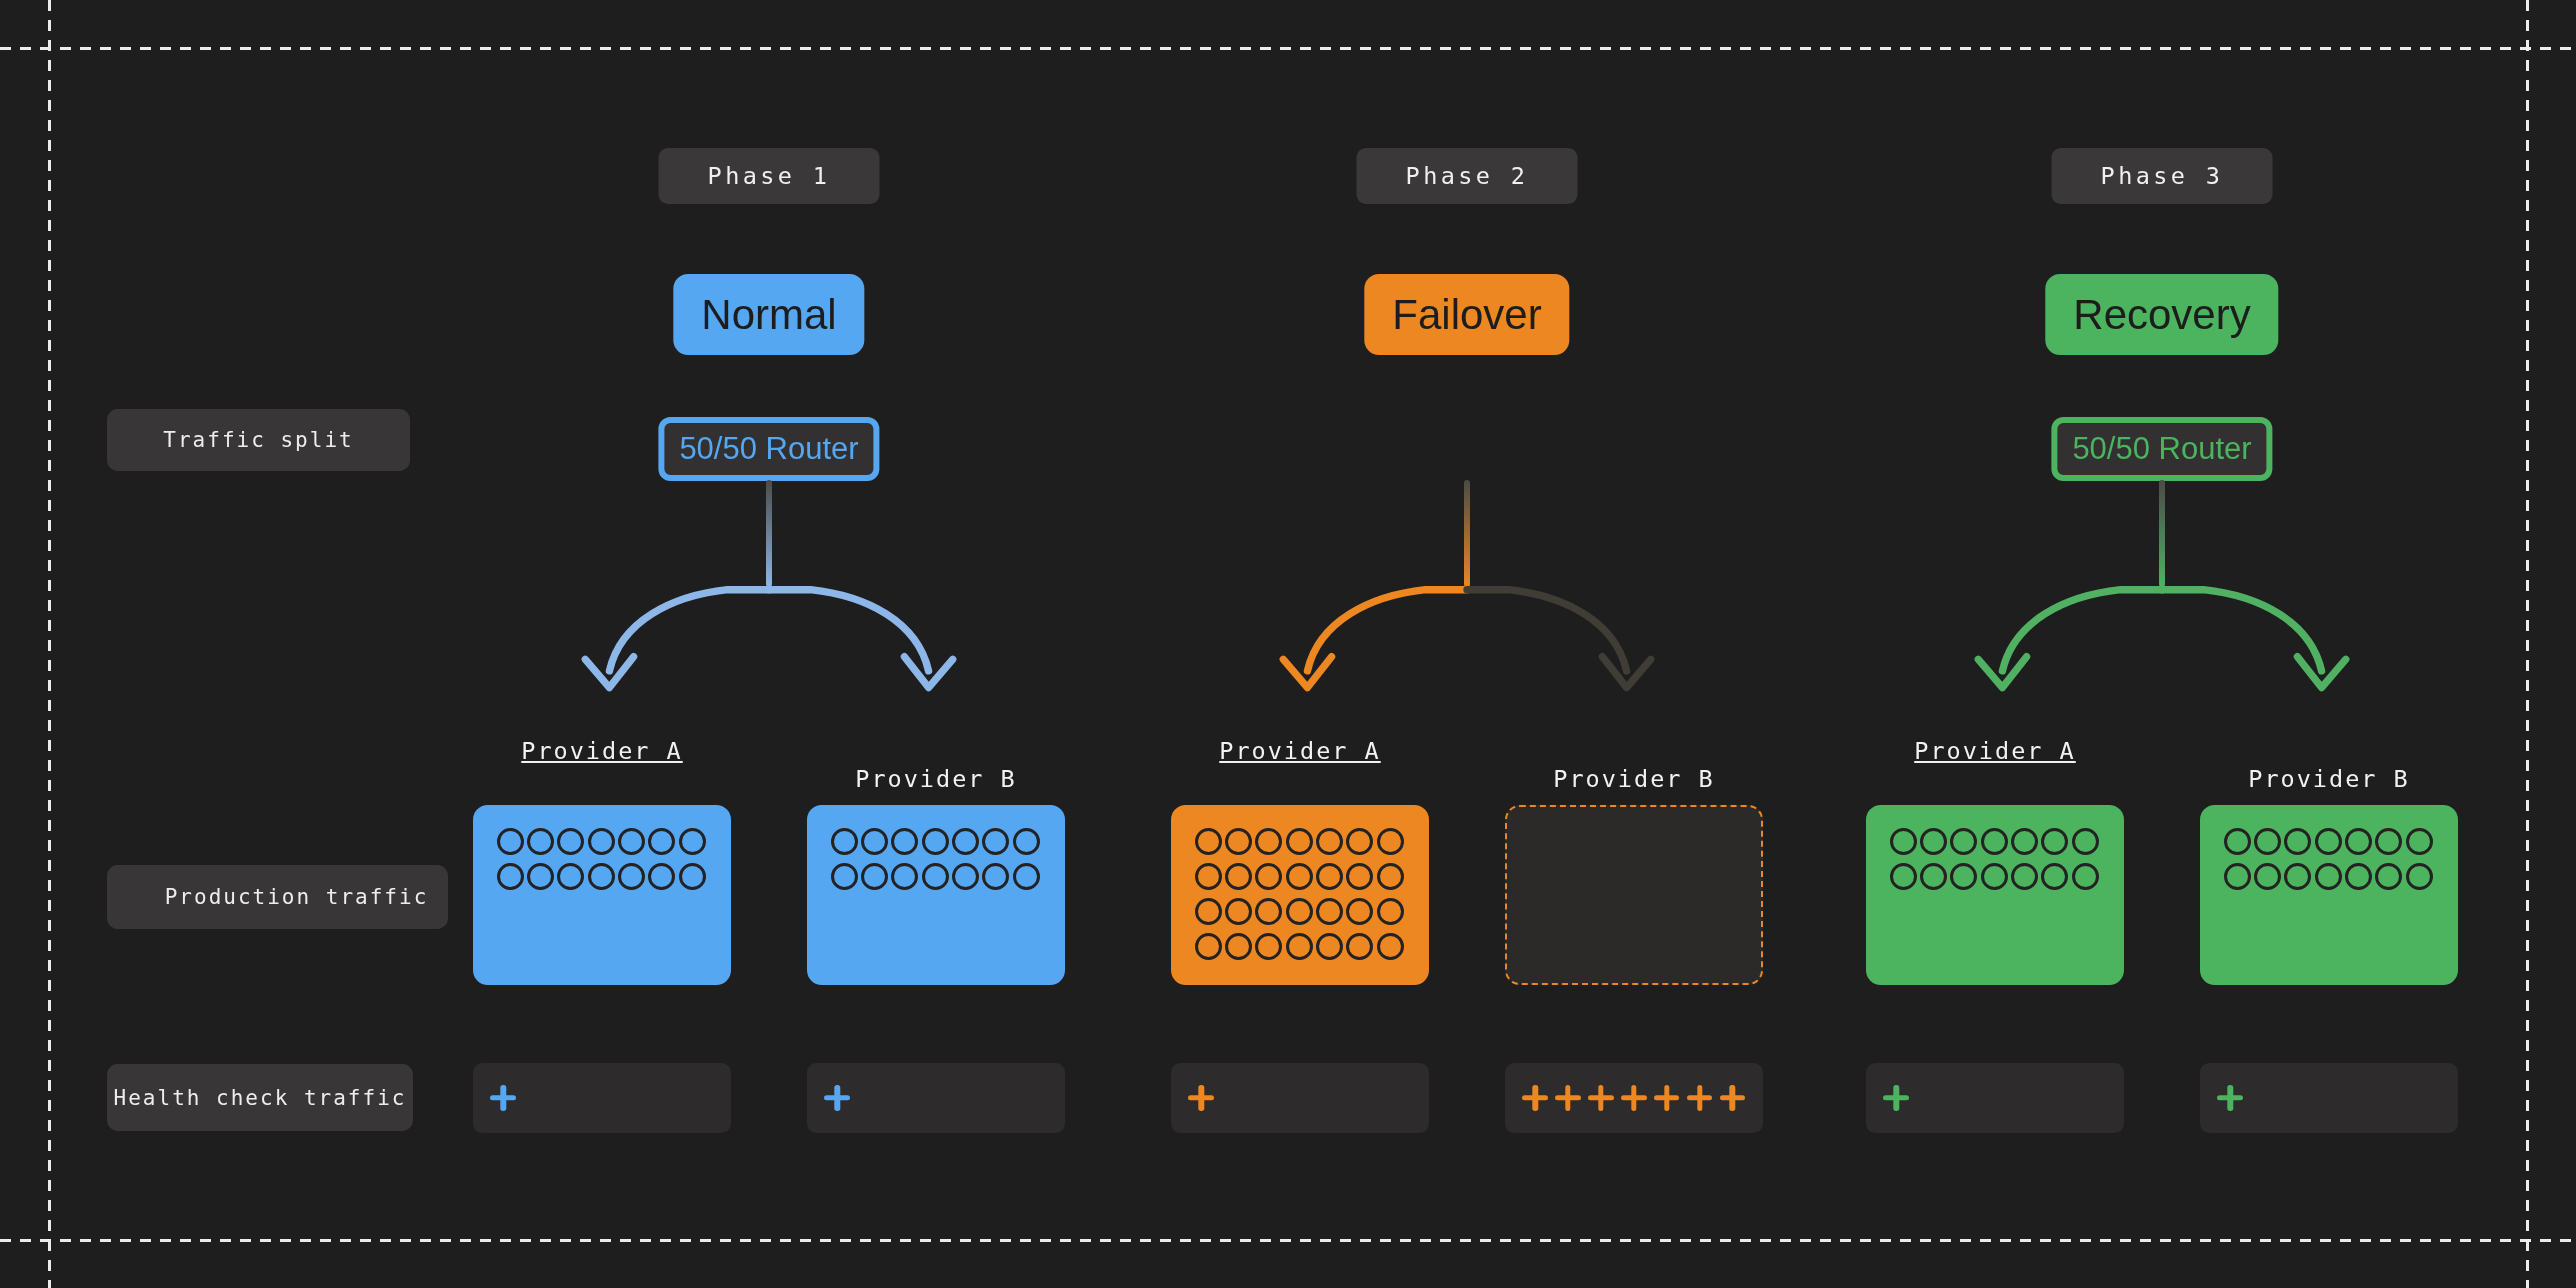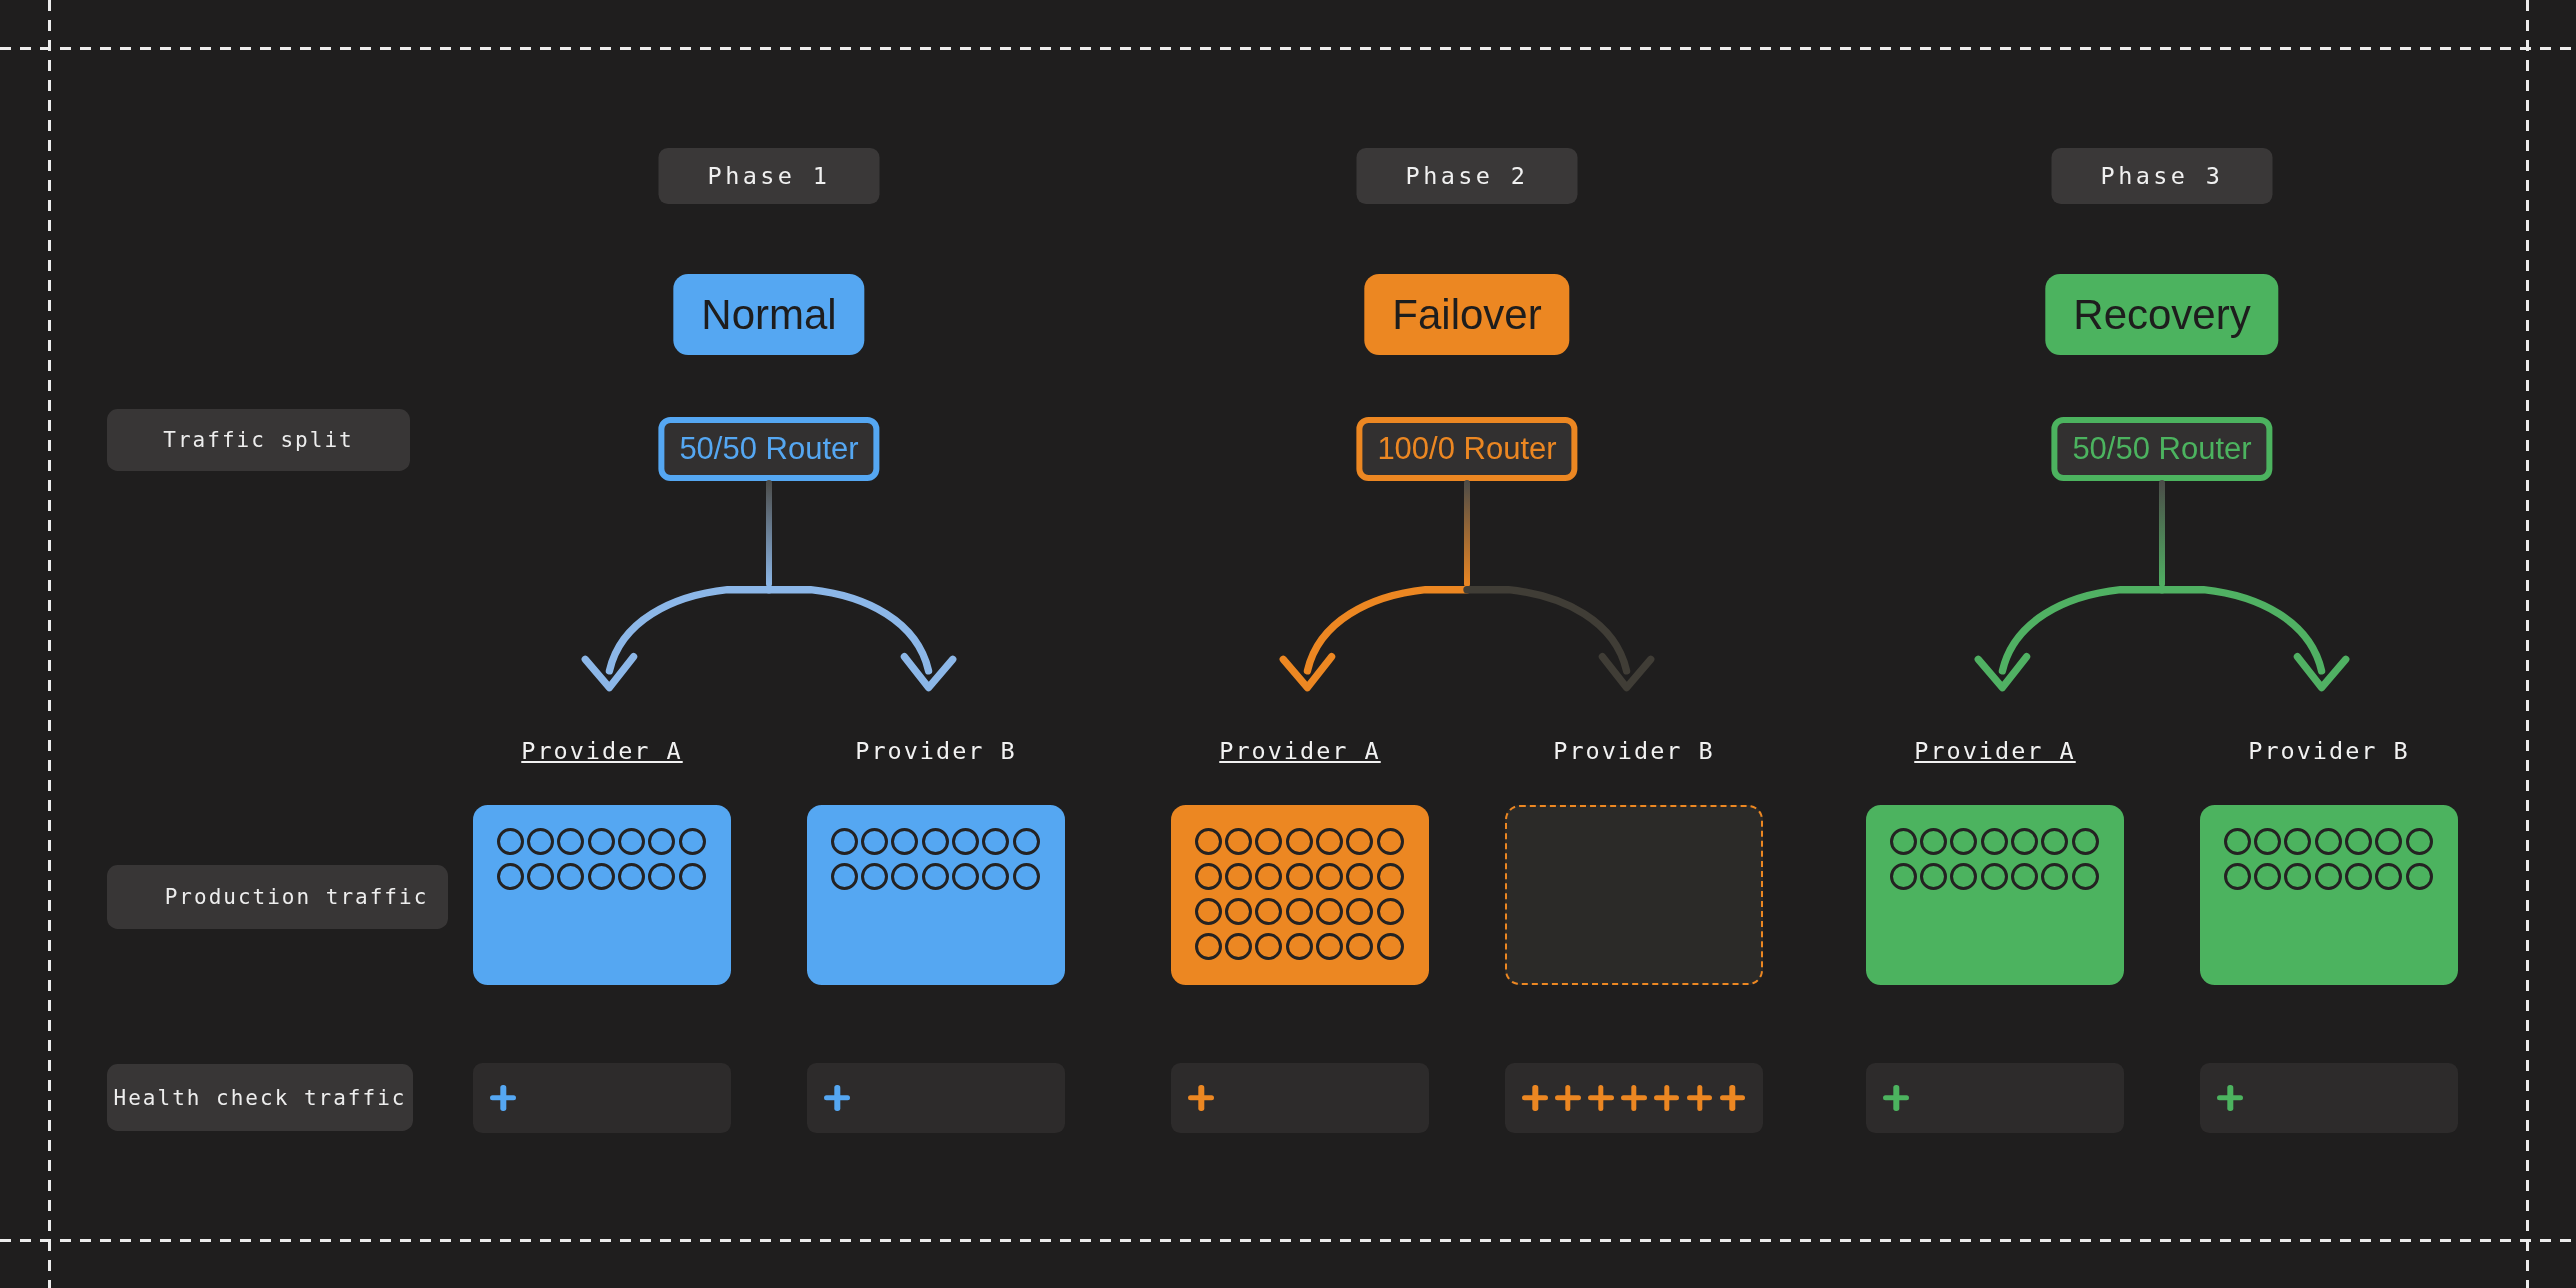--- a/index.html
+++ b/index.html
@@ -61,21 +61,21 @@
   .fork{position:absolute;top:585px;left:0;width:592px;height:118px;}
   .fork path{fill:none;stroke-width:11px;stroke-linecap:round;stroke-linejoin:round;}
   .fork path.left{stroke:var(--arrow-left);}
   .fork path.right{stroke:var(--arrow-right);}
 
   .plabel{
     position:absolute;top:737px;width:258px;text-align:center;
     color:#f2f2f2;font-family:"DejaVu Sans Mono", monospace;
     font-size:23.5px;letter-spacing:2px;white-space:nowrap;
   }
-  .plabel.a{left:0;text-decoration:underline;} .plabel.b{left:334px;}
+  .plabel.a{left:0;text-decoration:underline;} .plabel.b{left:334px;margin-top:28px;}
 
   .pbox{
     position:absolute;top:805px;width:258px;height:180px;
     border-radius:14.8px;box-sizing:border-box;
   }
   .pbox.a{left:0;} .pbox.b{left:334px;}
   .pbox.active{background:var(--accent);}
   .pbox.standby{background:#2b2a28;border:2.7px dashed var(--accent);}
 
   .dots{padding:23px 0 0 23.5px;display:flex;flex-direction:column;gap:8px;}
@@ -172,21 +172,20 @@
   <div class="hbox b">
     <div class="plusrow">
         <span class="plus"></span>
       </div>
   </div>
 </section>
 
 <section class="phase" id="phase-1" style="--accent: #ec8722; --arrow-left: #ec8722; --arrow-right: #403d36;">
   <div class="chip">Phase 2</div>
   <div class="title">Failover</div>
-  <div class="router">100/0 Router</div>
   <div class="stem"></div>
   <svg class="fork" viewBox="0 0 882 176">
     <path class="left" d="M 441 7 L 379 7 C 296 16 220 54 203 128"></path>
     <path class="left" d="M 167 111 L 203 153 L 239 107"></path>
     <path class="right" d="M 441 7 L 503 7 C 586 16 662 54 679 128"></path>
     <path class="right" d="M 643 107 L 679 153 L 715 111"></path>
   </svg>
   <div class="plabel a">Provider A</div>
   <div class="plabel b">Provider B</div>
   <div class="pbox a active">

